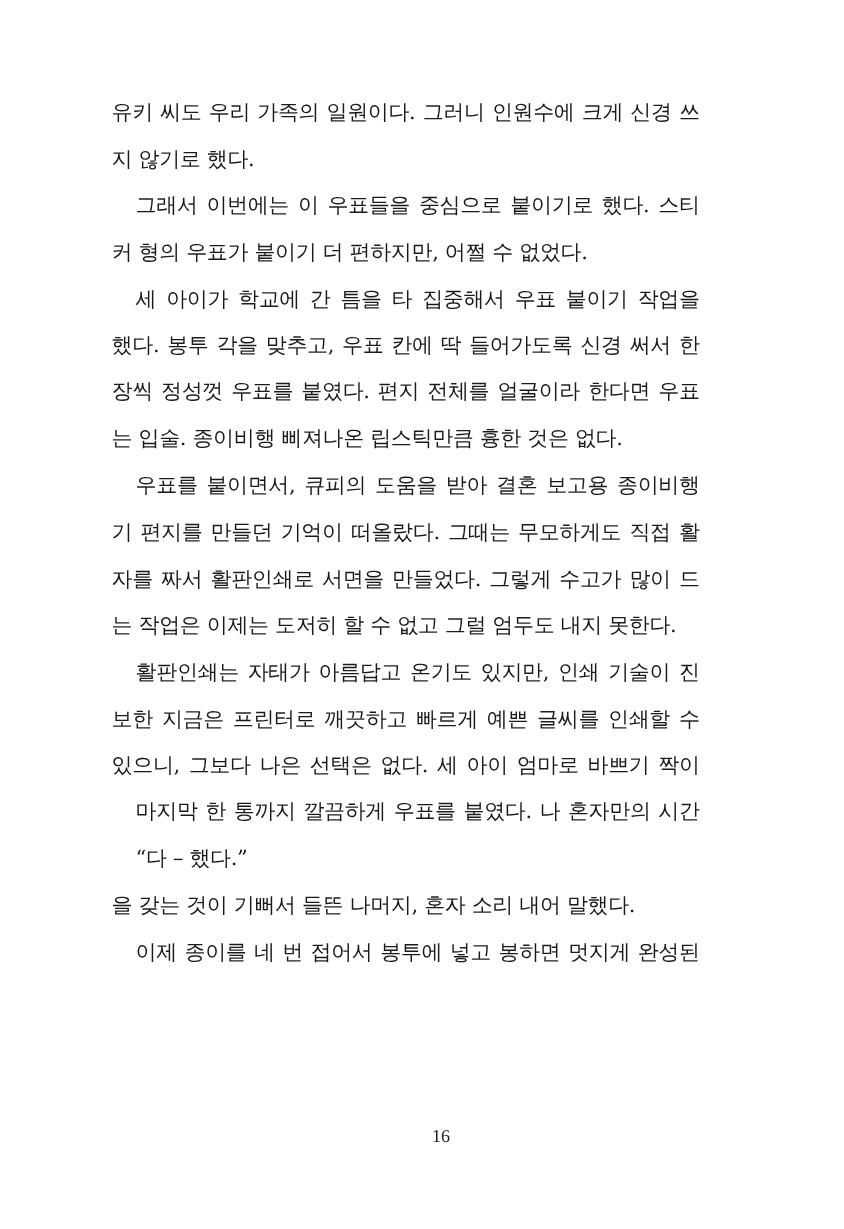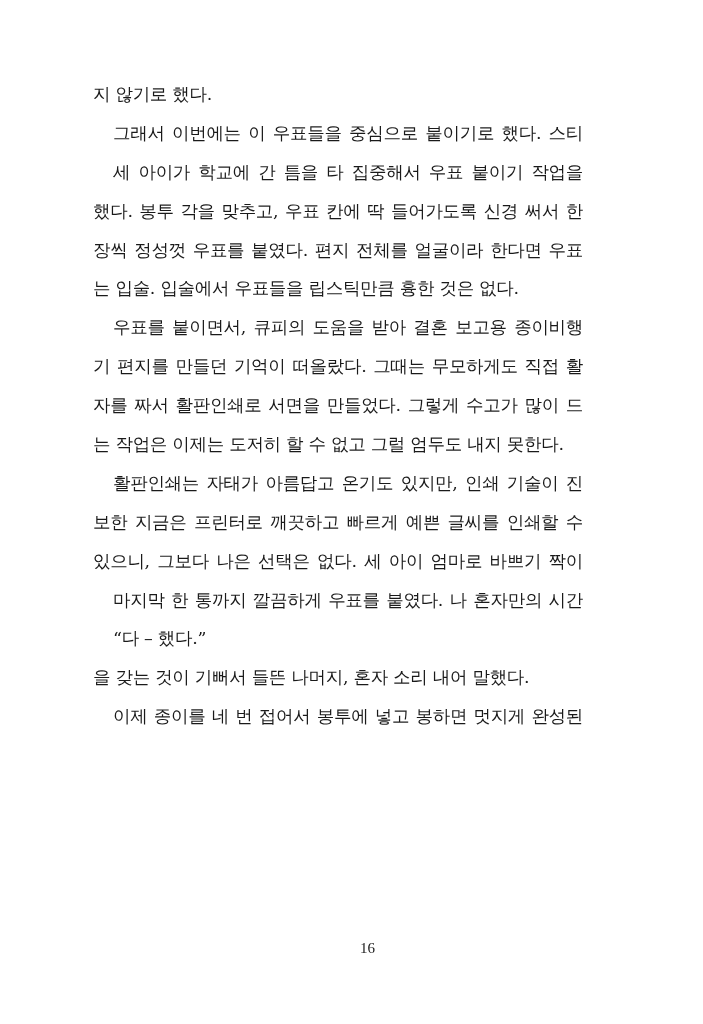--- a/index.html
+++ b/index.html
@@ -19,26 +19,28 @@
     .page-number {
       position: absolute; left: 16px; width: 703px; top: 940px; text-align: center;
       font-family: "Liberation Serif", "DejaVu Serif", serif; font-size: 15px; color: #222;
     }
   </style>
 </head>
 <body>
 
 <div class="page">
   <div class="text-block">
+    <span class="line justify">유키 씨도 우리 가족의 일원이다. 그러니 인원수에 크게 신경 쓰</span>
     <span class="line">지 않기로 했다.</span>
     <span class="line justify indent">그래서 이번에는 이 우표들을 중심으로 붙이기로 했다. 스티</span>
+    <span class="line">커 형의 우표가 붙이기 더 편하지만, 어쩔 수 없었다.</span>
     <span class="line justify indent">세 아이가 학교에 간 틈을 타 집중해서 우표 붙이기 작업을</span>
     <span class="line justify">했다. 봉투 각을 맞추고, 우표 칸에 딱 들어가도록 신경 써서 한</span>
     <span class="line justify">장씩 정성껏 우표를 붙였다. 편지 전체를 얼굴이라 한다면 우표</span>
-    <span class="line">는 입술. 입술에서 우표들을 립스틱만큼 흉한 것은 없다.</span>
+    <span class="line">는 입술. 종이비행 삐져나온 립스틱만큼 흉한 것은 없다.</span>
     <span class="line justify indent">우표를 붙이면서, 큐피의 도움을 받아 결혼 보고용 종이비행</span>
     <span class="line justify">기 편지를 만들던 기억이 떠올랐다. 그때는 무모하게도 직접 활</span>
     <span class="line justify">자를 짜서 활판인쇄로 서면을 만들었다. 그렇게 수고가 많이 드</span>
     <span class="line">는 작업은 이제는 도저히 할 수 없고 그럴 엄두도 내지 못한다.</span>
     <span class="line justify indent">활판인쇄는 자태가 아름답고 온기도 있지만, 인쇄 기술이 진</span>
     <span class="line justify">보한 지금은 프린터로 깨끗하고 빠르게 예쁜 글씨를 인쇄할 수</span>
     <span class="line justify">있으니, 그보다 나은 선택은 없다. 세 아이 엄마로 바쁘기 짝이</span>
     <span class="line justify indent">마지막 한 통까지 깔끔하게 우표를 붙였다. 나 혼자만의 시간</span>
     <span class="line indent">“다 – 했다.”</span>
     <span class="line">을 갖는 것이 기뻐서 들뜬 나머지, 혼자 소리 내어 말했다.</span>

